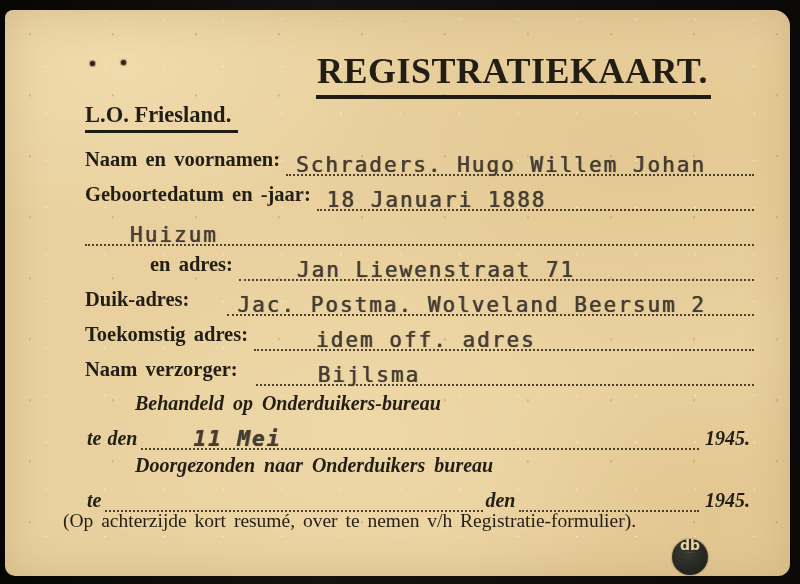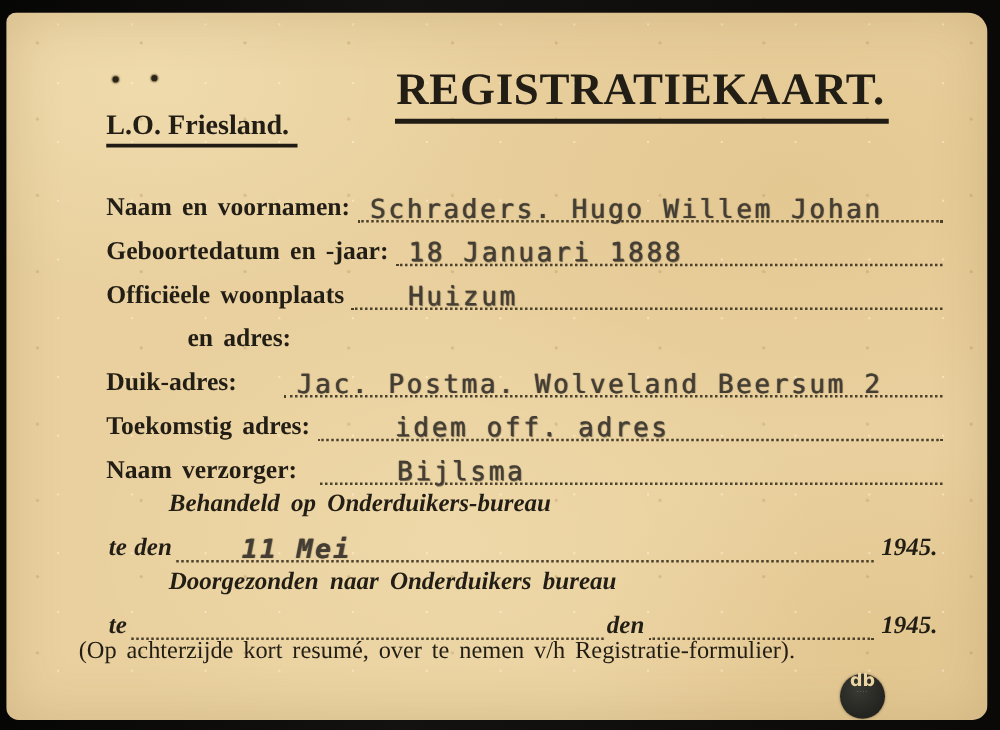--- a/index.html
+++ b/index.html
@@ -32,29 +32,29 @@
   }
   .hole { position: absolute; width: 5px; height: 5px; border-radius: 50%; background: #2a2419; box-shadow: 0 0 1px 1px rgba(90,70,40,.5); }
   .title {
     position: absolute; left: 311px; top: 40px;
     font-size: 36px; font-weight: bold; letter-spacing: .5px;
     border-bottom: 4.5px solid #201c14;
     padding: 0 3px 3px 1px;
     white-space: nowrap;
   }
   .org {
-    position: absolute; left: 80px; top: 77px;
+    position: absolute; left: 80px; top: 92px;
     font-size: 22.5px; font-weight: bold;
     border-bottom: 3px solid #201c14;
     padding: 0 7px 2px 0;
     white-space: nowrap;
   }
   .row {
     position: absolute; left: 80px; right: 36px;
-    display: flex; align-items: flex-end; height: 30px;
+    display: flex; align-items: flex-start; height: 30px;
   }
   .lbl {
     font-size: 20.5px; font-weight: bold; word-spacing: 3px;
     white-space: nowrap; margin-right: 6px;
   }
   .line {
     flex: 1; position: relative; height: 26px;
     border-bottom: 2px dotted rgba(48,40,24,.85);
   }
   .typed {
@@ -119,28 +119,30 @@
     </div>
 
     <div class="row" style="top:173px;">
       <span class="lbl">Geboortedatum en -jaar:</span>
       <span class="line">
         <span class="typed" style="left:10px;">18 Januari 1888</span>
       </span>
     </div>
 
     <div class="row" style="top:208px;">
-      <span class="lbl">Officiëele woonplaats</span>
       <span class="line">
         <span class="typed" style="left:45px;">Huizum</span>
       </span>
     </div>
 
     <div class="row" style="top:243px; padding-left:65px;">
       <span class="lbl">en adres:</span>
+      <span class="line">
+        <span class="typed" style="left:58px;">Jan Liewenstraat 71</span>
+      </span>
     </div>
 
     <div class="row" style="top:278px;gap:32px;">
       <span class="lbl">Duik-adres:</span>
       <span class="line">
         <span class="typed" style="left:10px;">Jac. Postma. Wolveland  Beersum 2</span>
       </span>
     </div>
 
     <div class="row" style="top:313px;">

